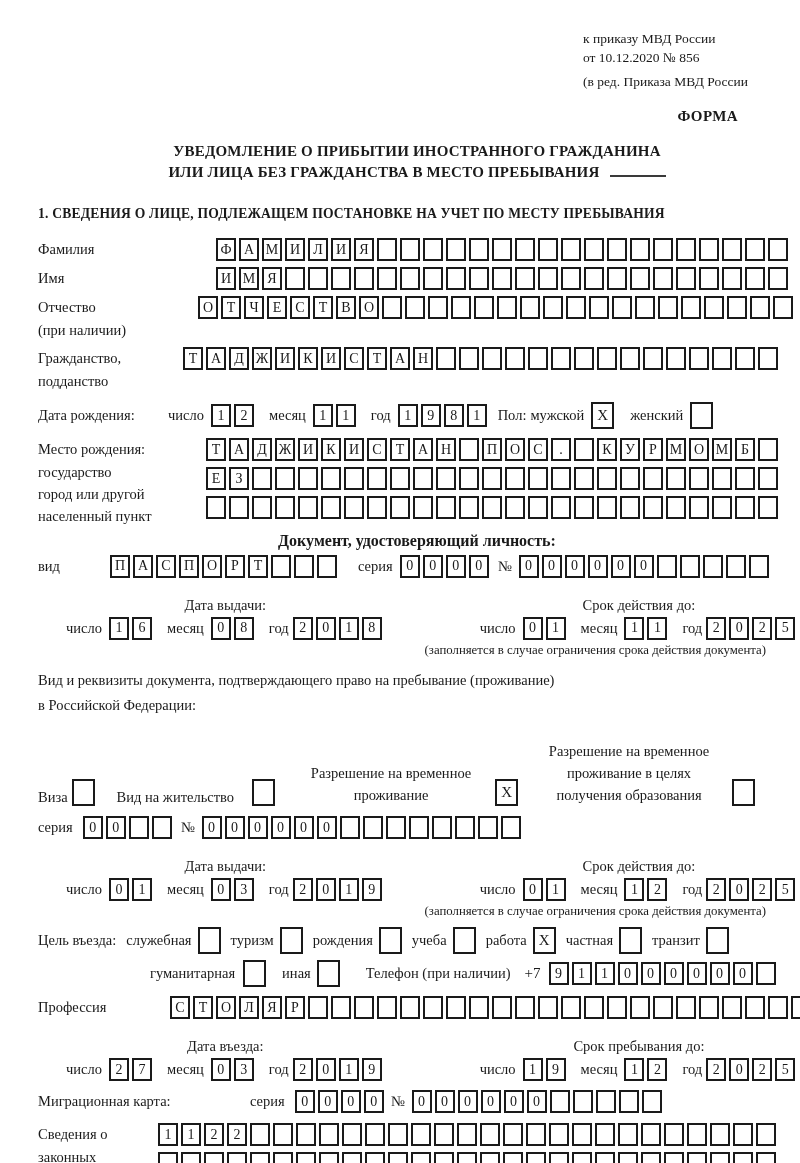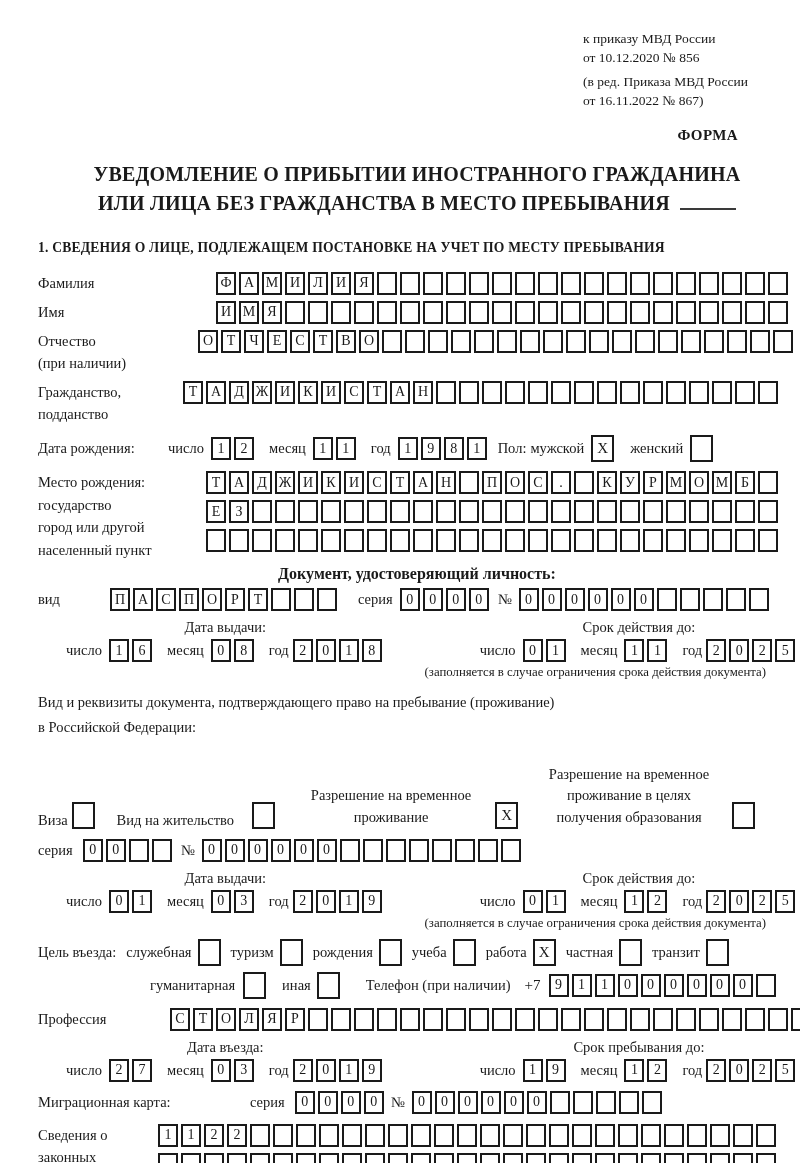--- a/index.html
+++ b/index.html
@@ -1,41 +1,41 @@
 <!DOCTYPE html>
 <html><head>
 <meta charset="utf-8">
 <style>
   html,body{margin:0;padding:0;background:#fff;}
   body{width:800px;height:1163px;font-family:"Liberation Serif","DejaVu Serif",serif;color:#1a1a1a;}
   .page{box-sizing:border-box;width:800px;height:1163px;padding:30px 4px 0 38px;overflow:hidden;}
   .appendix{margin-left:545px;font-size:13.5px;line-height:1.4;}
   .appendix .gap{height:5px;}
   .forma{margin-top:16px;padding-right:58px;text-align:right;font-weight:bold;font-size:15px;letter-spacing:.4px;}
-  .title{margin-top:16px;text-align:center;font-weight:bold;font-size:20px;line-height:1.45;letter-spacing:.2px;}
+  .title{margin-top:16px;text-align:center;font-weight:bold;font-size:15px;line-height:1.45;letter-spacing:.2px;}
   .uline{display:inline-block;width:56px;border-bottom:2px solid #3a3a3a;margin-left:10px;}
   .sec1{margin-top:22px;font-weight:bold;font-size:13.6px;letter-spacing:.2px;}
 
   .row{display:flex;align-items:center;margin-top:6px;font-size:14.5px;}
   .row.top{align-items:flex-start;}
   .lbl{flex:none;}
   .lblcol{flex:none;line-height:1.55;}
   .w178{width:178px;} .w160{width:160px;} .w145{width:145px;} .w168{width:168px;}
   .w130{width:130px;} .w72{width:72px;} .w100{width:100px;} .w212{width:212px;} .w120{width:120px;}
 
   .boxes{display:flex;flex:none;}
   .box{box-sizing:border-box;flex:none;width:20px;height:23px;border:2px solid #1a1a1a;margin-right:3px;
        display:inline-flex;align-items:center;justify-content:center;font-size:14px;line-height:1;}
   .col .boxes{margin-bottom:6px;}
   .cbox{box-sizing:border-box;flex:none;width:23px;height:27px;border:2px solid #1a1a1a;
         display:inline-flex;align-items:center;justify-content:center;font-size:15px;}
   .dw{margin:0 7px 0 12px;flex:none;}
   .dw0{margin-right:7px;flex:none;}
 
-  .dates{display:flex;margin-top:8px;font-size:14.5px;}
+  .dates{display:flex;margin-top:19px;font-size:14.5px;}
   .dgroup{display:flex;flex-direction:column;}
   .dlabel{text-align:center;margin-bottom:3px;}
   .drow{display:flex;align-items:center;}
   .ml28{margin-left:28px;} .ml95{margin-left:95px;} .ml115{margin-left:112px;}
   .note{margin-top:3px;text-align:right;padding-right:30px;font-size:12.8px;}
 
   .para{margin-top:10px;font-size:14.5px;line-height:1.7;}
   .permit{display:flex;align-items:flex-end;margin-top:24px;font-size:14.5px;}
   .permit .plabel{margin-right:10px;}
   .permit .pblock{text-align:center;line-height:1.5;margin-right:10px;}
@@ -47,21 +47,20 @@
 </head>
 <body>
 
 <div class="page">
 
   <div class="appendix">
     <div>к приказу МВД России</div>
     <div>от 10.12.2020 № 856</div>
     <div class="gap"></div>
     <div>(в ред. Приказа МВД России</div>
-    <div>от 16.11.2022 № 867)</div>
   </div>
 
   <div class="forma">ФОРМА</div>
 
   <div class="title">
     <div>УВЕДОМЛЕНИЕ О ПРИБЫТИИ ИНОСТРАННОГО ГРАЖДАНИНА</div>
     <div><span>ИЛИ ЛИЦА БЕЗ ГРАЖДАНСТВА В МЕСТО ПРЕБЫВАНИЯ</span><span class="uline"></span></div>
   </div>
 
   <div class="sec1">1. СВЕДЕНИЯ О ЛИЦЕ, ПОДЛЕЖАЩЕМ ПОСТАНОВКЕ НА УЧЕТ ПО МЕСТУ ПРЕБЫВАНИЯ</div>

